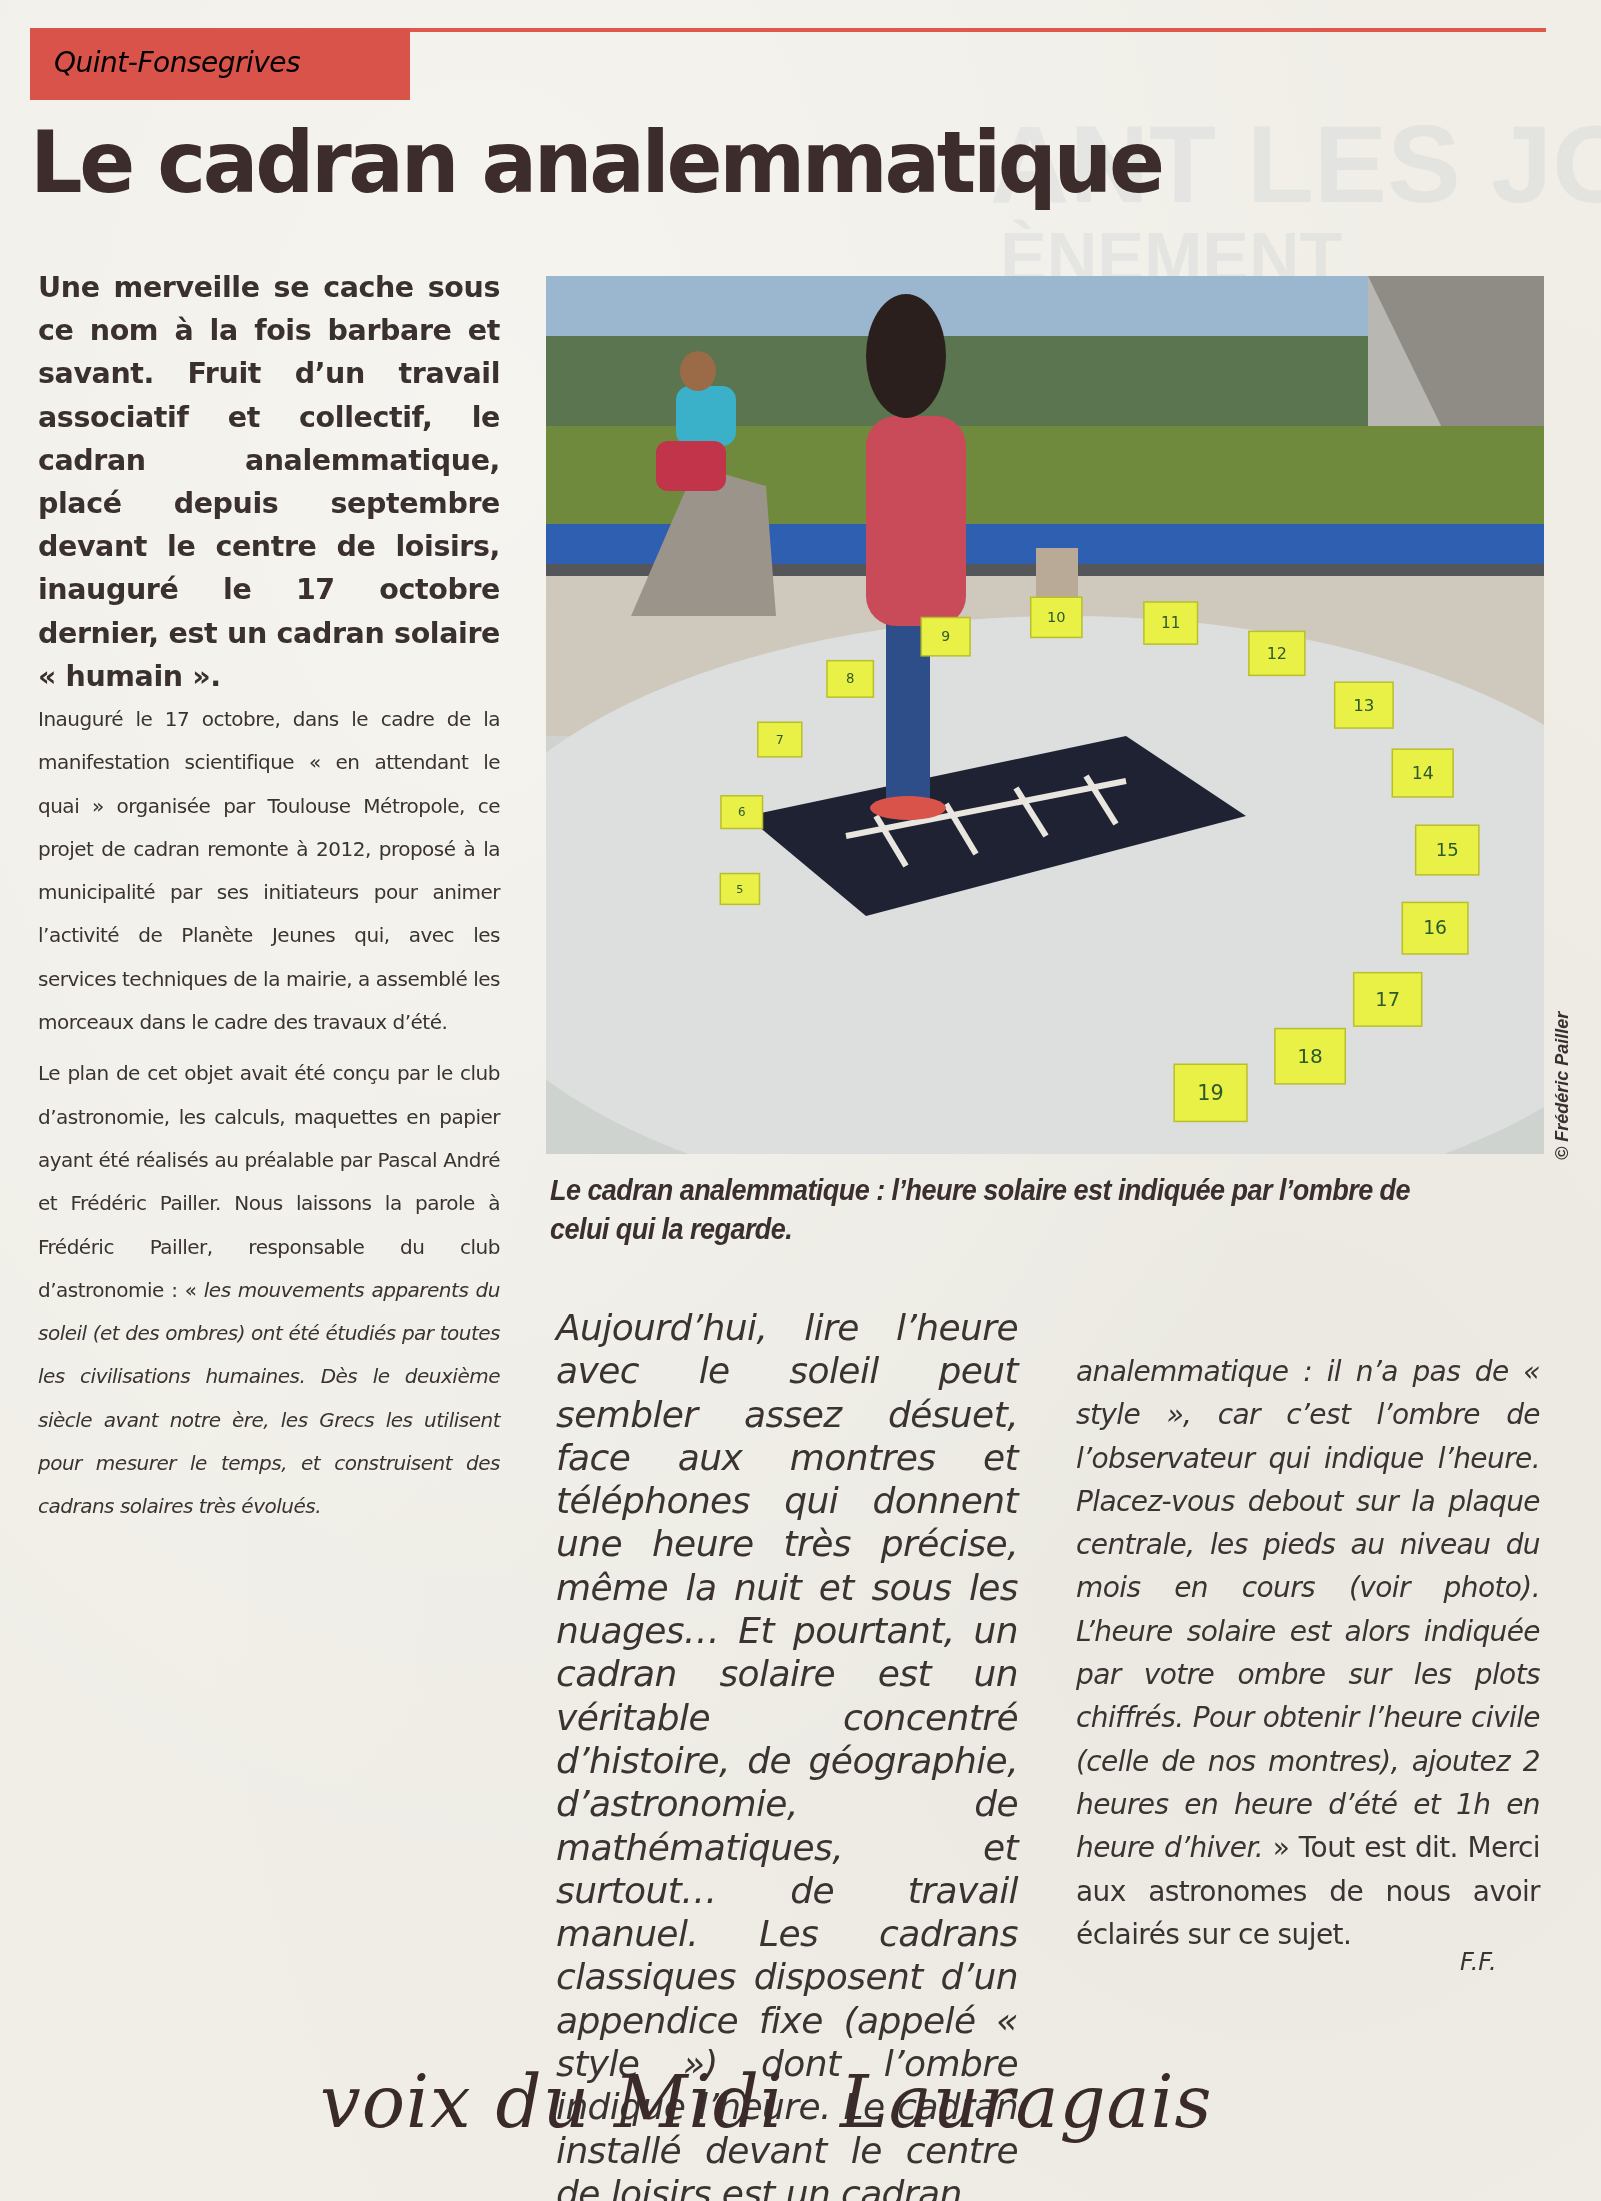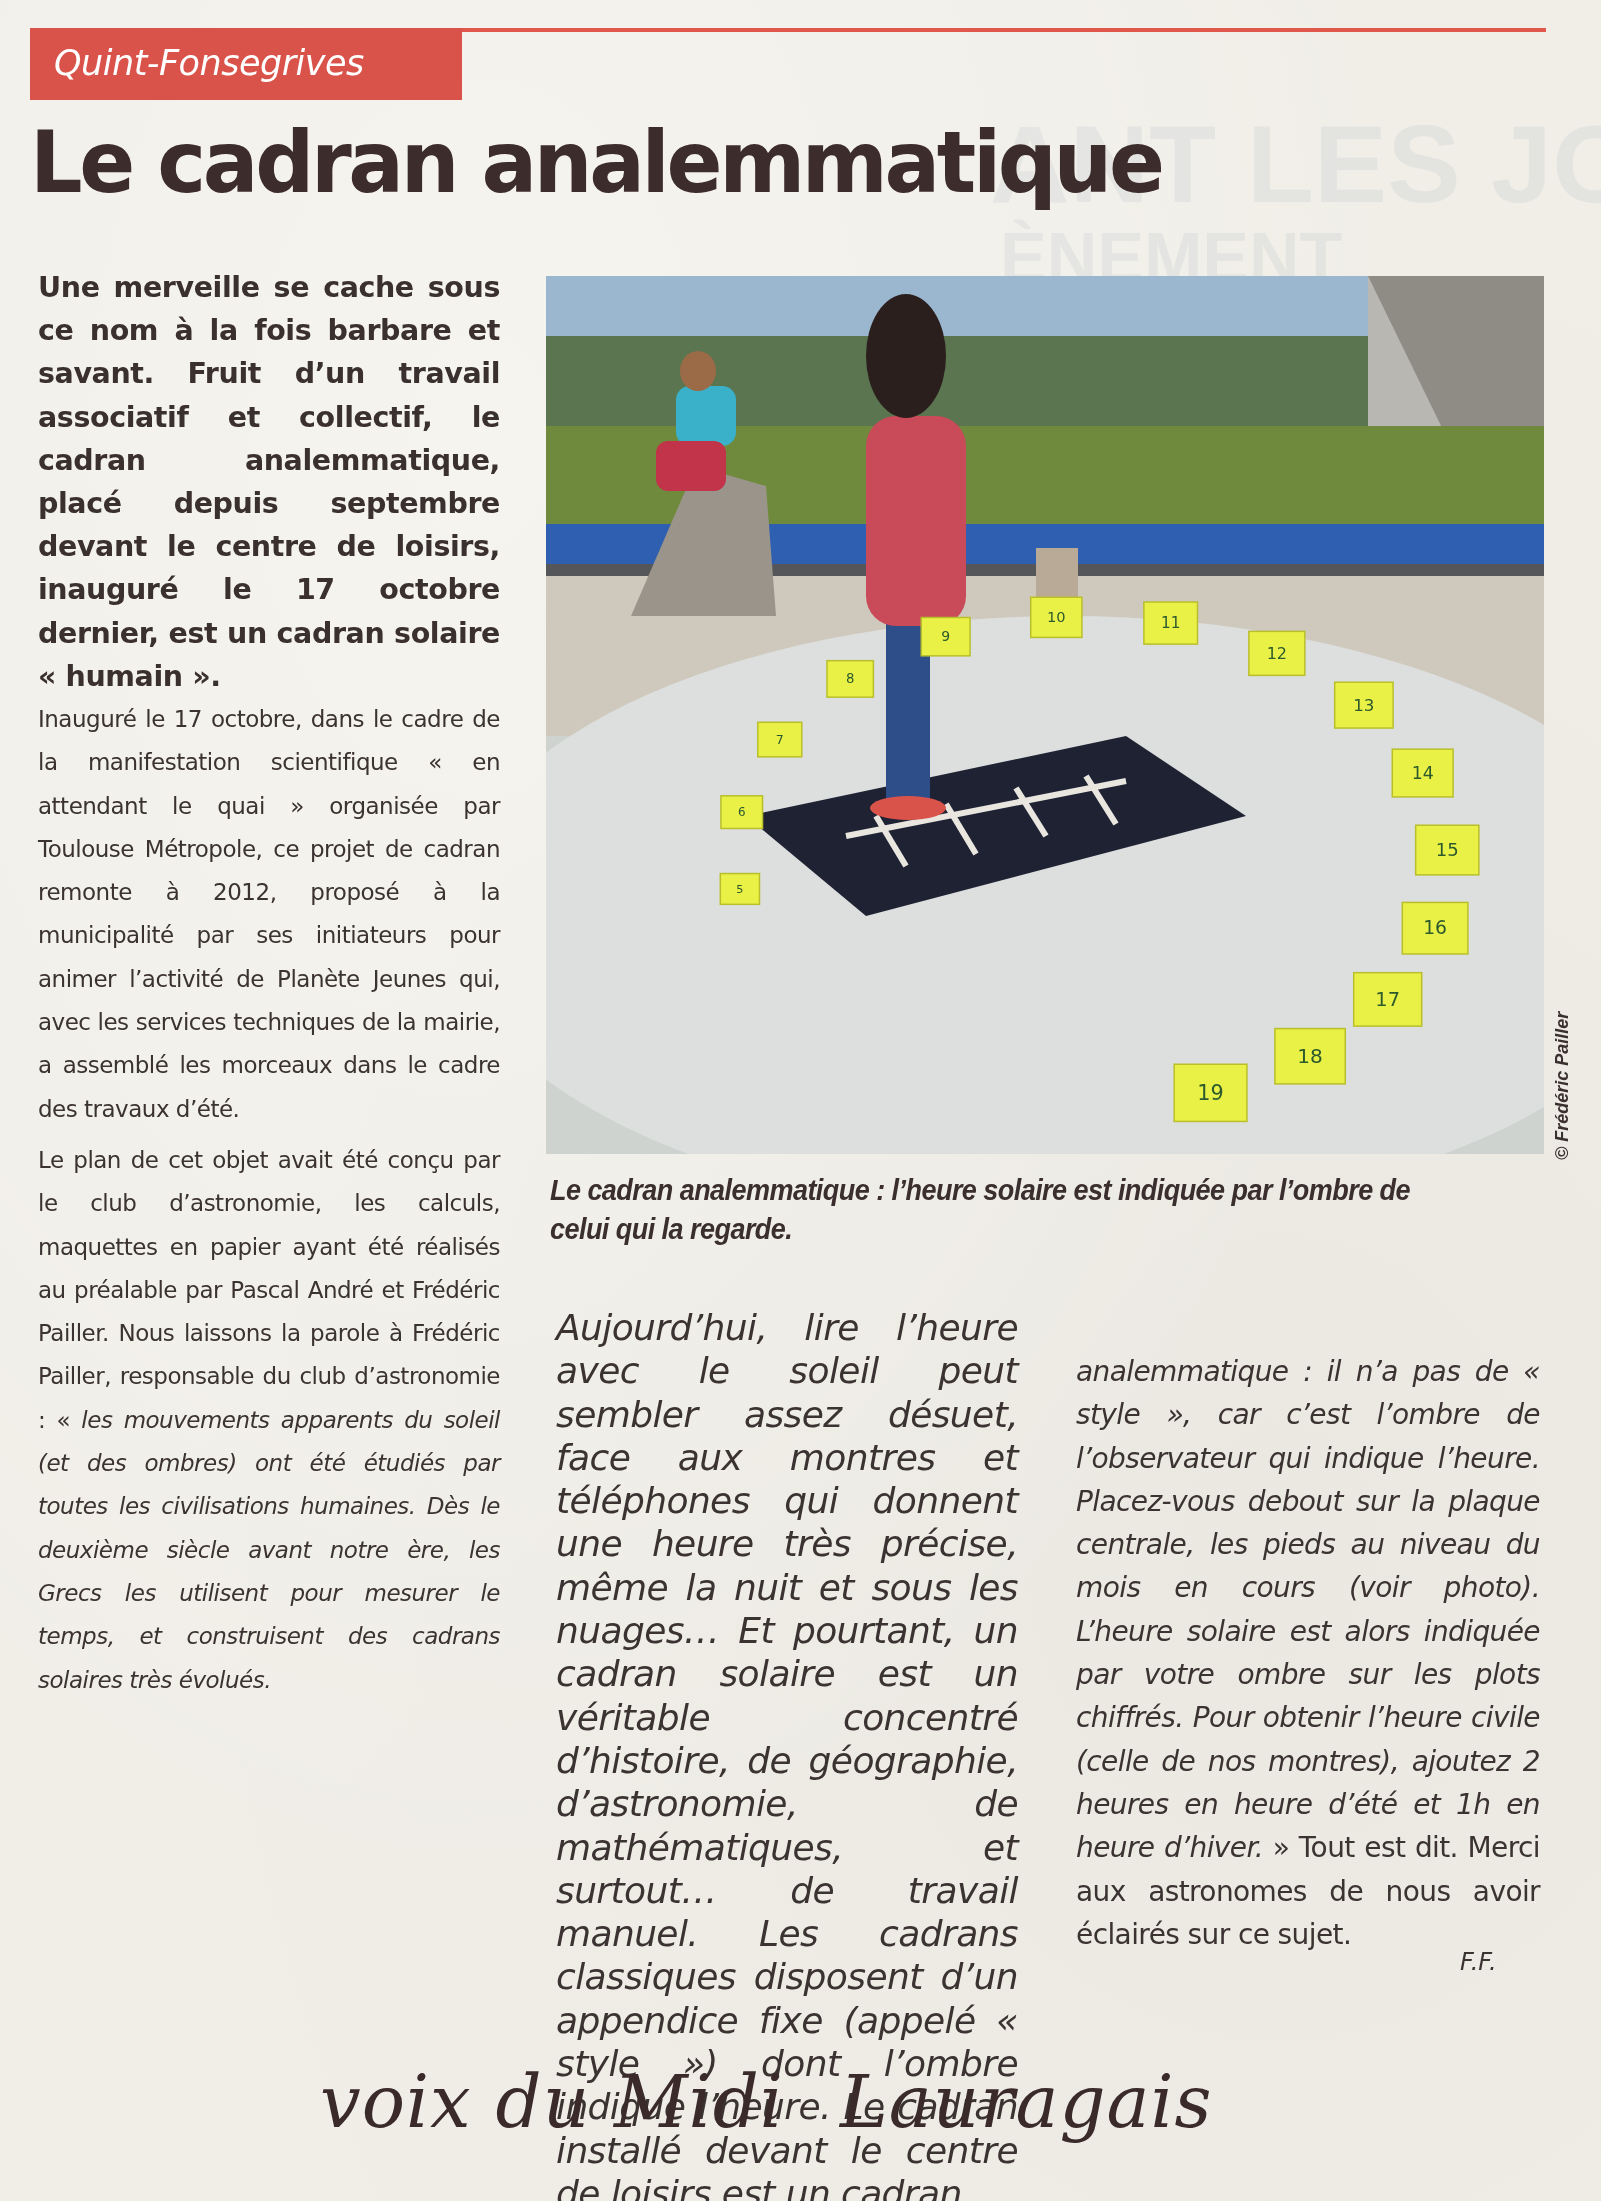--- a/index.html
+++ b/index.html
@@ -4,34 +4,34 @@
 <style>
   html,body{margin:0;padding:0;}
   body{width:1601px;height:2201px;background:#f1efe8;position:relative;overflow:hidden;
        font-family:"DejaVu Sans","Liberation Sans",sans-serif;color:#3a3131;}
   .page{position:absolute;inset:0;
         background:
           radial-gradient(ellipse at 30% 20%, rgba(255,255,255,0.35), transparent 60%),
           radial-gradient(ellipse at 80% 70%, rgba(200,200,190,0.15), transparent 60%),
           #f0eee7;}
   .rule{position:absolute;left:30px;top:28px;width:1516px;height:4px;background:#e0584b;}
-  .tag{position:absolute;left:30px;top:28px;width:432px;height:72px;background:#d9534a;
-       color:#ffffff;font-family:"DejaVu Sans","Liberation Sans",sans-serif;font-style:italic;
-       font-size:35px;line-height:70px;padding-left:24px;box-sizing:border-box;letter-spacing:-0.5px;}
+  .tag{position:absolute;left:30px;top:28px;width:380px;height:72px;background:#d9534a;
+       color:#000000;font-family:"DejaVu Sans","Liberation Sans",sans-serif;font-style:italic;
+       font-size:28px;line-height:70px;padding-left:24px;box-sizing:border-box;letter-spacing:-0.5px;}
   .headline{position:absolute;left:30px;top:112px;font-family:"DejaVu Sans","Liberation Sans",sans-serif;
        font-weight:bold;font-size:86px;line-height:100px;color:#3d2c2c;letter-spacing:-3.5px;
        white-space:nowrap;transform:scaleX(0.96);transform-origin:left top;}
   .ghost{position:absolute;font-family:"Liberation Sans",sans-serif;font-weight:bold;color:rgba(120,140,170,0.10);
          white-space:nowrap;pointer-events:none;}
   .col{position:absolute;text-align:justify;hyphens:manual;}
   .col p{margin:8px;}
   .lead{left:30px;top:258px;width:478px;font-family:"DejaVu Sans","Liberation Sans",sans-serif;font-weight:bold;
         font-size:28.5px;line-height:43.2px;color:#3b3030;letter-spacing:-0.4px;}
   .body1{left:30px;top:690px;width:478px;font-family:"DejaVu Sans","Liberation Sans",sans-serif;
-        font-size:23px;line-height:43.3px;color:#3b3232;letter-spacing:-0.5px;}
+        font-size:20px;line-height:43.3px;color:#3b3232;letter-spacing:-0.5px;}
   .body2{left:548px;top:1298px;width:478px;font-family:"DejaVu Sans","Liberation Sans",sans-serif;font-style:italic;
         font-size:36px;line-height:43.3px;color:#3b3232;letter-spacing:-0.6px;}
   .body3{left:1068px;top:1342px;width:480px;font-family:"DejaVu Sans","Liberation Sans",sans-serif;font-style:italic;
         font-size:28px;line-height:43.3px;color:#3b3232;letter-spacing:-0.6px;}
   .it{font-style:italic;}
   .up{font-style:normal;}
   .signature{position:absolute;left:1460px;top:1948px;font-style:italic;font-size:24px;color:#3b3232;
              font-family:"DejaVu Sans","Liberation Sans",sans-serif;}
   .photo{position:absolute;left:546px;top:276px;width:998px;height:878px;overflow:hidden;background:#cfd3d0;}
   .credit{position:absolute;left:1552px;top:1160px;transform:rotate(-90deg);transform-origin:left top;

